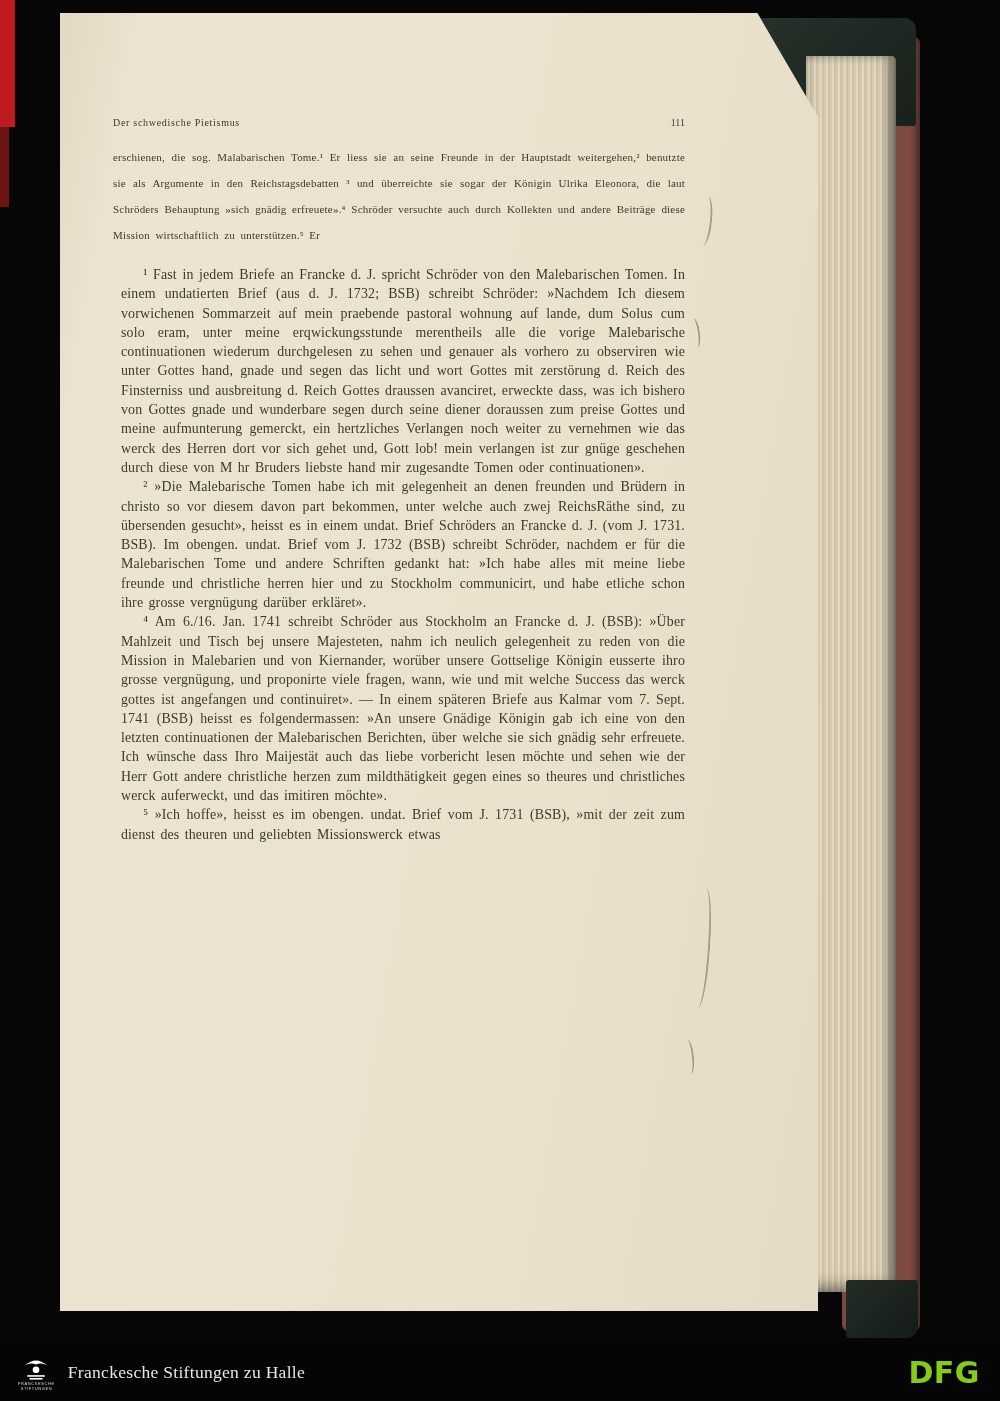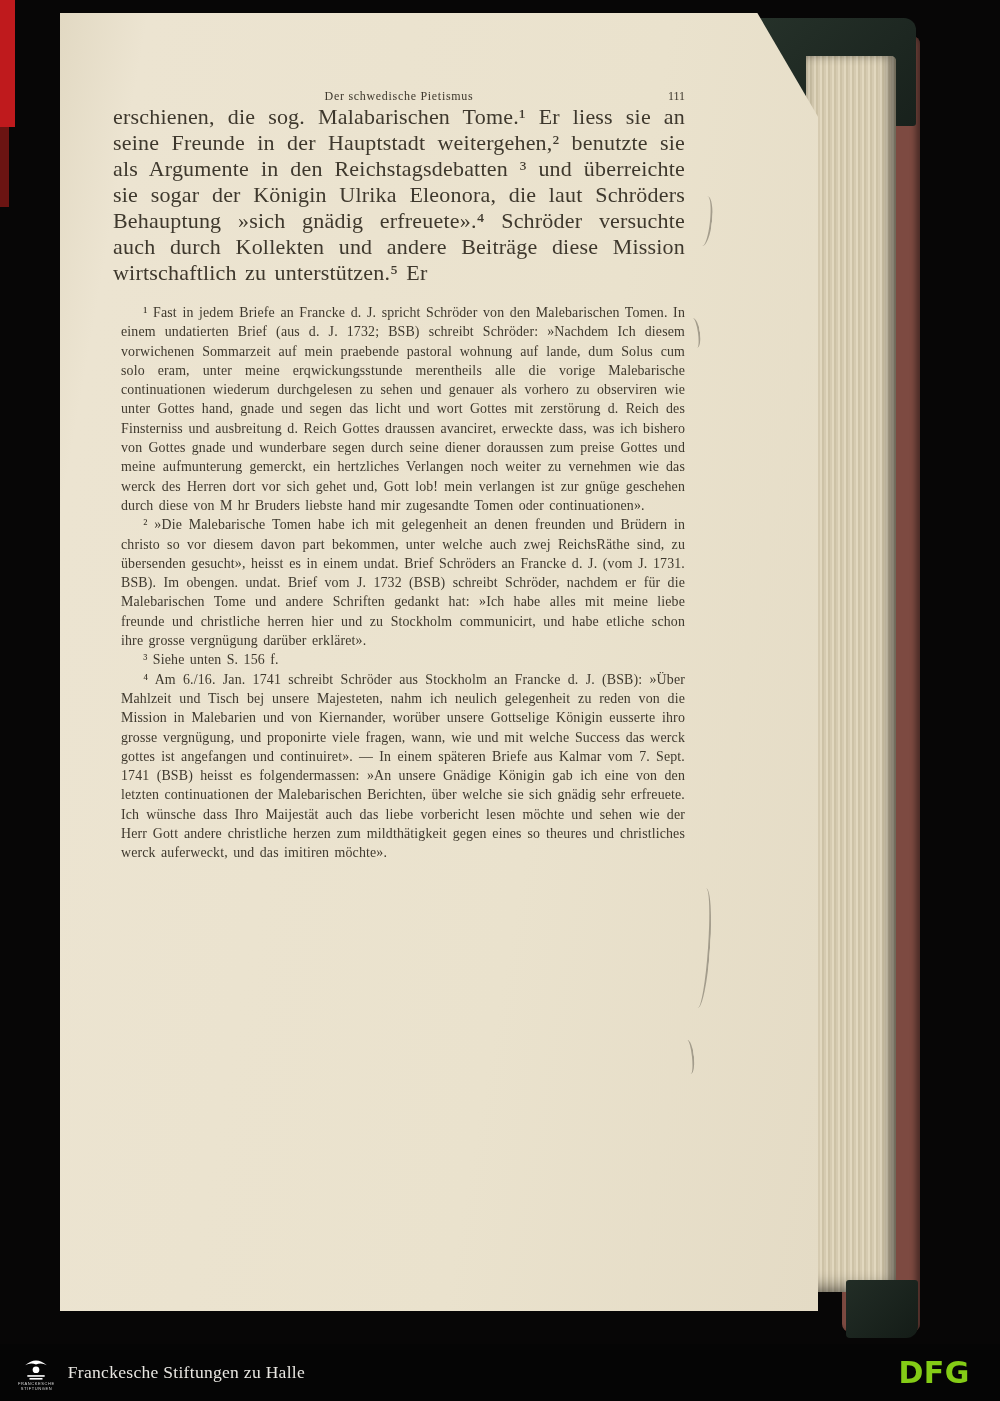--- a/index.html
+++ b/index.html
@@ -24,38 +24,38 @@
     box-shadow: inset -8px 0 10px rgba(0,0,0,.4), inset 0 -10px 12px rgba(0,0,0,.25);
     border-radius:0 5px 5px 0; }
 
   
   .page { position:absolute; left:60px; top:13px; width:758px; height:1298px;
     background:linear-gradient(100deg,#e2d9c3, #ece4d1 9%, #eae2cd 62%, #e4dbc5);
     box-shadow:-4px 0 7px rgba(0,0,0,.55), 0 3px 9px rgba(0,0,0,.45);
     clip-path:polygon(0 0, 92% 0, 100% 8%, 100% 100%, 0 100%); }
   .content { position:absolute; left:53px; top:0; width:572px; color:#3e382d; }
 
-  .running-head { position:relative; margin-top:76px; font-size:12px; letter-spacing:.7px; text-align:center; }
+  .running-head { position:relative; margin-top:104px; font-size:10px; letter-spacing:.7px; text-align:left; }
   .rh-num { position:absolute; right:0; top:0; letter-spacing:0; }
 
-  .body-text { margin-top:0; font-size:22px; line-height:26px; text-align:justify; word-spacing:2.6px; letter-spacing:.2px; }
+  .body-text { margin-top:16px; font-size:11px; line-height:26px; text-align:justify; word-spacing:2.6px; letter-spacing:.2px; }
 
   .footnotes { margin-top:17px; font-size:13.9px; line-height:19.3px; text-align:justify; word-spacing:1.7px; letter-spacing:.15px;margin-left:8px; }
   .footnotes p { text-indent:1.6em; }
 
   
   .margin-mark { position:absolute; border-right:2px solid rgba(108,102,90,.55); border-radius:50%; }
   .m1 { left:698px; top:196px; width:14px; height:50px; transform:rotate(6deg); }
   .m2 { left:690px; top:318px; width:10px; height:30px; transform:rotate(-8deg); }
   .m3 { left:694px; top:888px; width:16px; height:120px; transform:rotate(4deg); }
   .m4 { left:684px; top:1040px; width:10px; height:34px; transform:rotate(-6deg); }
 
   
   .footer { position:absolute; left:0; right:0; bottom:0; height:57px; background:#050505;
-    display:flex; align-items:center; padding:0 30px 0 18px; }
+    display:flex; align-items:center; padding:0 20px 0 18px; }
   .fs-logo { display:flex; flex-direction:column; align-items:center; margin-right:13px; }
   .fs-icon { width:26px; height:26px; }
   .fs-caption { display:flex; flex-direction:column; align-items:center;
     font-family:"Liberation Sans", sans-serif; font-size:4px; line-height:5px;
     letter-spacing:.6px; color:#d8d8d8; }
   .institution { font-family:"Liberation Serif", serif; font-size:17.5px; color:#e9e7e2;
     letter-spacing:.3px; margin-right:auto; }
   .dfg { font-family:"DejaVu Sans", sans-serif; font-weight:bold; font-size:30px;
     color:#84cc16; letter-spacing:.5px; }
 </style>
@@ -79,22 +79,22 @@
       <div class="running-head">
         <span class="rh-title">Der schwedische Pietismus</span>
         <span class="rh-num">111</span>
       </div>
 
       <p class="body-text">erschienen, die sog. Malabarischen Tome.¹ Er liess sie an seine Freunde in der Hauptstadt weitergehen,² benutzte sie als Argumente in den Reichstagsdebatten ³ und überreichte sie sogar der Königin Ulrika Eleonora, die laut Schröders Behauptung »sich gnädig erfreuete».⁴ Schröder versuchte auch durch Kollekten und andere Beiträge diese Mission wirtschaftlich zu unterstützen.⁵ Er</p>
 
       <div class="footnotes">
         <p>¹ Fast in jedem Briefe an Francke d. J. spricht Schröder von den Malebarischen Tomen. In einem undatierten Brief (aus d. J. 1732; BSB) schreibt Schröder: »Nachdem Ich diesem vorwichenen Sommarzeit auf mein praebende pastoral wohnung auf lande, dum Solus cum solo eram, unter meine erqwickungsstunde merentheils alle die vorige Malebarische continuationen wiederum durchgelesen zu sehen und genauer als vorhero zu observiren wie unter Gottes hand, gnade und segen das licht und wort Gottes mit zerstörung d. Reich des Finsterniss und ausbreitung d. Reich Gottes draussen avanciret, erweckte dass, was ich bishero von Gottes gnade und wunderbare segen durch seine diener doraussen zum preise Gottes und meine aufmunterung gemerckt, ein hertzliches Verlangen noch weiter zu vernehmen wie das werck des Herren dort vor sich gehet und, Gott lob! mein verlangen ist zur gnüge geschehen durch diese von M hr Bruders liebste hand mir zugesandte Tomen oder continuationen».</p>
         <p>² »Die Malebarische Tomen habe ich mit gelegenheit an denen freunden und Brüdern in christo so vor diesem davon part bekommen, unter welche auch zwej ReichsRäthe sind, zu übersenden gesucht», heisst es in einem undat. Brief Schröders an Francke d. J. (vom J. 1731. BSB). Im obengen. undat. Brief vom J. 1732 (BSB) schreibt Schröder, nachdem er für die Malebarischen Tome und andere Schriften gedankt hat: »Ich habe alles mit meine liebe freunde und christliche herren hier und zu Stockholm communicirt, und habe etliche schon ihre grosse vergnügung darüber erkläret».</p>
-        <p>³ Siehe unten S. 156 f.</p>
         <p>⁴ Am 6./16. Jan. 1741 schreibt Schröder aus Stockholm an Francke d. J. (BSB): »Über Mahlzeit und Tisch bej unsere Majesteten, nahm ich neulich gelegenheit zu reden von die Mission in Malebarien und von Kiernander, worüber unsere Gottselige Königin eusserte ihro grosse vergnügung, und proponirte viele fragen, wann, wie und mit welche Success das werck gottes ist angefangen und continuiret». — In einem späteren Briefe aus Kalmar vom 7. Sept. 1741 (BSB) heisst es folgendermassen: »An unsere Gnädige Königin gab ich eine von den letzten continuationen der Malebarischen Berichten, über welche sie sich gnädig sehr erfreuete. Ich wünsche dass Ihro Maijestät auch das liebe vorbericht lesen möchte und sehen wie der Herr Gott andere christliche herzen zum mildthätigkeit gegen eines so theures und christliches werck auferweckt, und das imitiren möchte».</p>
+        <p>⁵ »Ich hoffe», heisst es im obengen. undat. Brief vom J. 1731 (BSB), »mit der zeit zum dienst des theuren und geliebten Missionswerck etwas</p>
       </div>
 
     </div>
   </div>
 
   <div class="margin-mark m1"></div>
   <div class="margin-mark m2"></div>
   <div class="margin-mark m3"></div>
   <div class="margin-mark m4"></div>
 

